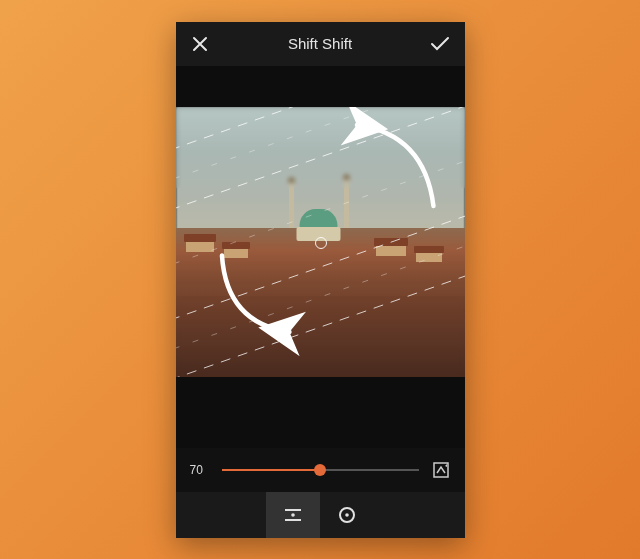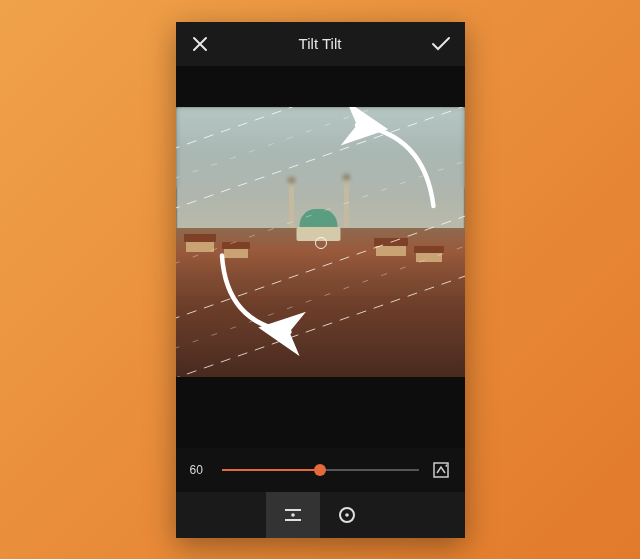--- a/index.html
+++ b/index.html
@@ -231,21 +231,21 @@
 
 <div class="bg">
   <div class="phone">
 
     <div class="header">
       <div class="icon-btn">
         <svg width="16" height="16" viewBox="0 0 16 16">
           <path d="M2 2 L14 14 M14 2 L2 14" stroke="#e6e6e6" stroke-width="2" stroke-linecap="round" fill="none"></path>
         </svg>
       </div>
-      <div class="header-title">Tilt Tilt</div>
+      <div class="header-title">Shift Shift</div>
       <div class="icon-btn">
         <svg width="20" height="16" viewBox="0 0 20 16">
           <path d="M2 8 L7 13 L18 2" stroke="#e6e6e6" stroke-width="2" stroke-linecap="round" fill="none"></path>
         </svg>
       </div>
     </div>
 
     <div class="canvas-area">
       <div class="photo">
         <div class="sky"></div>
@@ -292,21 +292,21 @@
               <path d="M0,0 L10,5 L0,10 L3,5 Z" fill="#ffffff"></path>
             </marker>
           </defs>
           <path d="M 185 20 Q 260 30 270 110" stroke="#ffffff" stroke-width="5" fill="none" marker-start="url(#ah)" stroke-linecap="round"></path>
           <path d="M 110 250 Q 40 240 35 165" stroke="#ffffff" stroke-width="5" fill="none" marker-start="url(#ah)" stroke-linecap="round"></path>
         </svg>
       </div>
     </div>
 
     <div class="slider-row">
-      <div class="slider-value">60</div>
+      <div class="slider-value">70</div>
       <div class="slider">
         <div class="track"></div>
         <div class="fill" id="slider-fill" style="width: 50%;"></div>
         <div class="thumb" id="slider-thumb" style="left: 50%;"></div>
       </div>
       <div class="rotate-icon">
         <svg width="18" height="18" viewBox="0 0 18 18">
           <rect x="2" y="2" width="14" height="14" stroke="#ccc" stroke-width="1.5" fill="none"></rect>
           <path d="M5 12 L9 6 L13 12" stroke="#ccc" stroke-width="1.5" fill="none"></path>
           <path d="M13 5 L15 3 L15 6 Z" fill="#ccc"></path>

